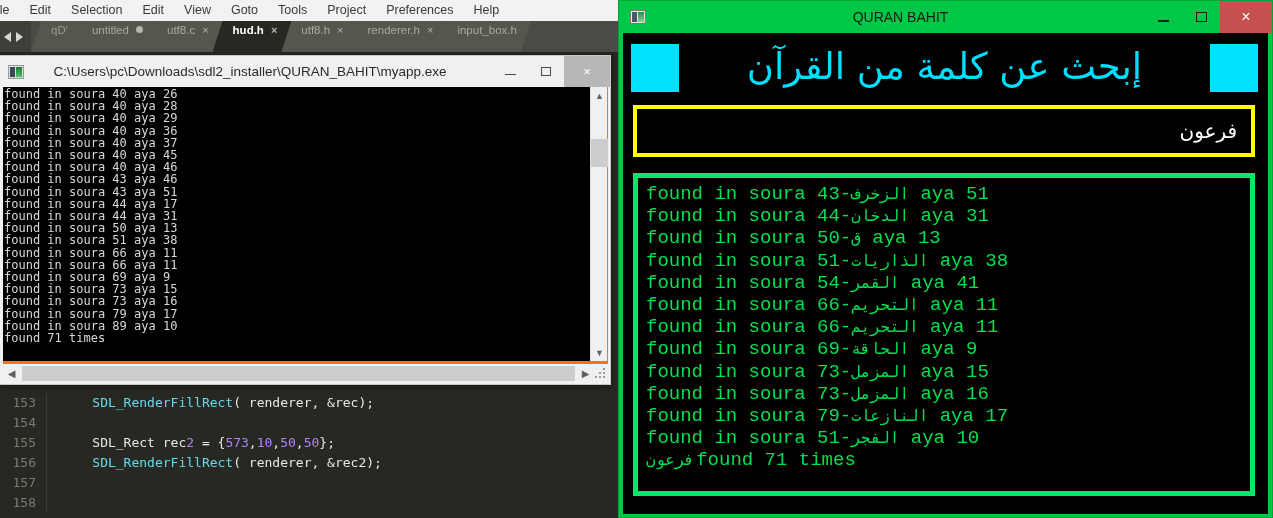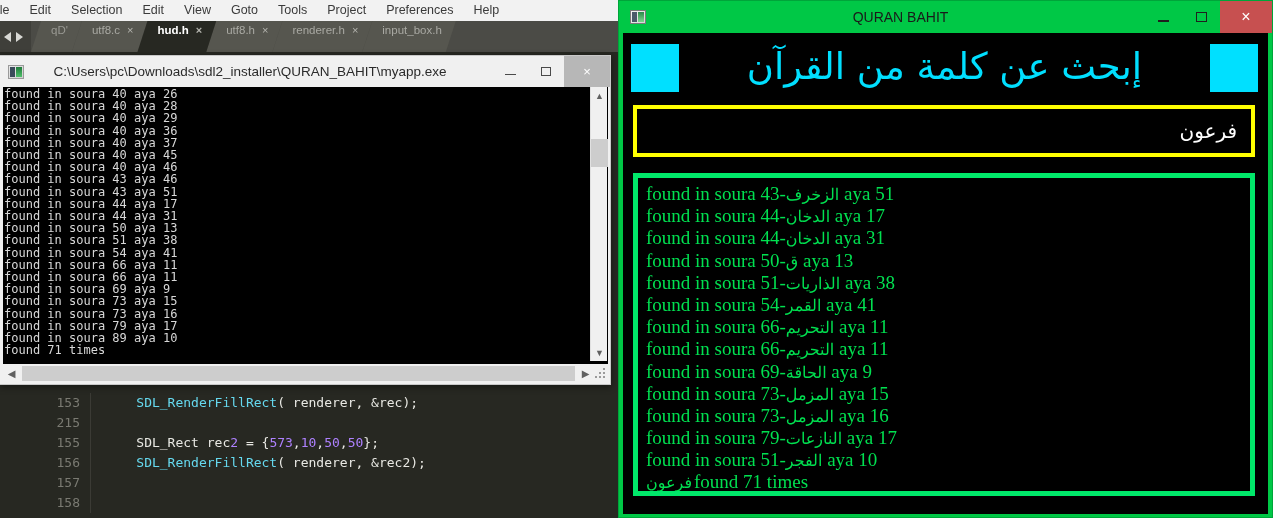--- a/index.html
+++ b/index.html
@@ -81,21 +81,21 @@
   .tab.cut { color: #9a9a94; }
 
   .code {
     position: absolute; left: 0; top: 390px;
     width: 620px; height: 128px;
     background: #272822;
     font-family: "DejaVu Sans Mono", monospace;
     font-size: 13px;
     padding-top: 3px;
   }
-  .codeline { display: flex; height: 20px; line-height: 20px; padding-left: 44px; }
+  .codeline { display: flex; height: 20px; line-height: 20px; }
   .gutter {
     width: 46px; text-align: right; padding-right: 10px;
     color: #7a7a72; font-size: 13px;
   }
   .gutter-rule { width: 1px; background: #3b3b35; margin-right: 0px;}
   .ctext { padding-left: 14px; white-space: pre; }
   .c-fn { color: #66d9ef; }
   .c-plain { color: #e8e8e3; }
   .c-num { color: #ae81ff; }
 
@@ -140,21 +140,21 @@
     display:flex; align-items:center; justify-content:center;
     font-size: 12px; color: #4a4a4a;
   }
   .cwin-btn.close { background:#b7b7b7; color:#ffffff; font-size:13px; width:46px;}
   .cmin { display:block; width:11px; height:1px; background:#4a4a4a; margin-top:6px;}
   .cmax { display:block; width:10px; height:9px; border:1px solid #4a4a4a;}
 
   .cwin-body {
     position: absolute; left: 3px; top: 31px;
     width: 605px; height: 296px;
-    background: #000000;
+    background: #f97316;
   }
   .cterm {
     position: absolute; left: 0; top: 0;
     width: 588px; height: 274px;
     background: #000;
     overflow: hidden;
     font-family: "DejaVu Sans Mono", monospace;
     font-size: 12px;
     color: #d8d8d8;
     line-height: 12.2px;
@@ -278,21 +278,21 @@
   .qresults {
     position: absolute; left: 10px; top: 140px;
     width: 622px; height: 323px;
     background: #000;
     border: 5px solid #00e86a;
     padding: 5px 0 0 8px;
     overflow: hidden;
   }
   .qrow {
     color: #00e050;
-    font-family: Liberation Serif, serif;
+    font-family: Liberation Mono, monospace;
     font-size: 19px;
     line-height: 22.2px;
     white-space: nowrap;
     height: 22.2px;
   }
   .qrow .ar {
     font-size: 16px;
     direction: rtl;
     unicode-bidi: isolate;
   }
@@ -322,20 +322,24 @@
     <div class="tabbar">
       <div class="tabnav">
         <span class="tri tri-left"></span>
         <span class="tri tri-right"></span>
       </div>
       <div id="tabs" style="display:flex;">
           <div class="tab cut">
             <span>qD'</span>
           </div>
           <div class="tab">
+            <span>untitled</span>
+            <span class="tabdot"></span>
+          </div>
+          <div class="tab">
             <span>utf8.c</span>
             <span class="tabclose">×</span>
           </div>
           <div class="tab active">
             <span>hud.h</span>
             <span class="tabclose">×</span>
           </div>
           <div class="tab">
             <span>utf8.h</span>
             <span class="tabclose">×</span>
@@ -350,21 +354,21 @@
         </div>
     </div>
 
     <div class="code" id="codearea">
         <div class="codeline">
           <div class="gutter">153</div>
           <div class="gutter-rule"></div>
           <div class="ctext"><span class="c-plain">    </span><span class="c-fn">SDL_RenderFillRect</span><span class="c-plain">( renderer, &amp;rec);</span></div>
         </div>
         <div class="codeline">
-          <div class="gutter">215</div>
+          <div class="gutter">154</div>
           <div class="gutter-rule"></div>
           <div class="ctext"></div>
         </div>
         <div class="codeline">
           <div class="gutter">155</div>
           <div class="gutter-rule"></div>
           <div class="ctext"><span class="c-plain">    </span><span class="c-plain">SDL_Rect rec</span><span class="c-num">2</span><span class="c-plain"> = {</span><span class="c-num">573</span><span class="c-plain">,</span><span class="c-num">10</span><span class="c-plain">,</span><span class="c-num">50</span><span class="c-plain">,</span><span class="c-num">50</span><span class="c-plain">};</span></div>
         </div>
         <div class="codeline">
           <div class="gutter">156</div>
@@ -406,21 +410,20 @@
           <div>found in soura 40 aya 36</div>
           <div>found in soura 40 aya 37</div>
           <div>found in soura 40 aya 45</div>
           <div>found in soura 40 aya 46</div>
           <div>found in soura 43 aya 46</div>
           <div>found in soura 43 aya 51</div>
           <div>found in soura 44 aya 17</div>
           <div>found in soura 44 aya 31</div>
           <div>found in soura 50 aya 13</div>
           <div>found in soura 51 aya 38</div>
-          <div>found in soura 54 aya 41</div>
           <div>found in soura 66 aya 11</div>
           <div>found in soura 66 aya 11</div>
           <div>found in soura 69 aya 9</div>
           <div>found in soura 73 aya 15</div>
           <div>found in soura 73 aya 16</div>
           <div>found in soura 79 aya 17</div>
           <div>found in soura 89 aya 10</div>
           <div>found 71 times</div>
         </div>
       <div class="vsb">
@@ -458,21 +461,20 @@
         <div class="qheader-text">إبحث عن كلمة من القرآن</div>
         <div class="sq"></div>
       </div>
 
       <div class="qsearch">
         <span class="qsearch-value">فرعون</span>
       </div>
 
       <div class="qresults" id="qresults">
           <div class="qrow"><span>found in soura 43-</span><span class="ar">الزخرف</span><span> aya 51</span></div>
-          <div class="qrow"><span>found in soura 44-</span><span class="ar">الدخان</span><span> aya 17</span></div>
           <div class="qrow"><span>found in soura 44-</span><span class="ar">الدخان</span><span> aya 31</span></div>
           <div class="qrow"><span>found in soura 50-</span><span class="ar">ق</span><span> aya 13</span></div>
           <div class="qrow"><span>found in soura 51-</span><span class="ar">الذاريات</span><span> aya 38</span></div>
           <div class="qrow"><span>found in soura 54-</span><span class="ar">القمر</span><span> aya 41</span></div>
           <div class="qrow"><span>found in soura 66-</span><span class="ar">التحريم</span><span> aya 11</span></div>
           <div class="qrow"><span>found in soura 66-</span><span class="ar">التحريم</span><span> aya 11</span></div>
           <div class="qrow"><span>found in soura 69-</span><span class="ar">الحاقة</span><span> aya 9</span></div>
           <div class="qrow"><span>found in soura 73-</span><span class="ar">المزمل</span><span> aya 15</span></div>
           <div class="qrow"><span>found in soura 73-</span><span class="ar">المزمل</span><span> aya 16</span></div>
           <div class="qrow"><span>found in soura 79-</span><span class="ar">النازعات</span><span> aya 17</span></div>

